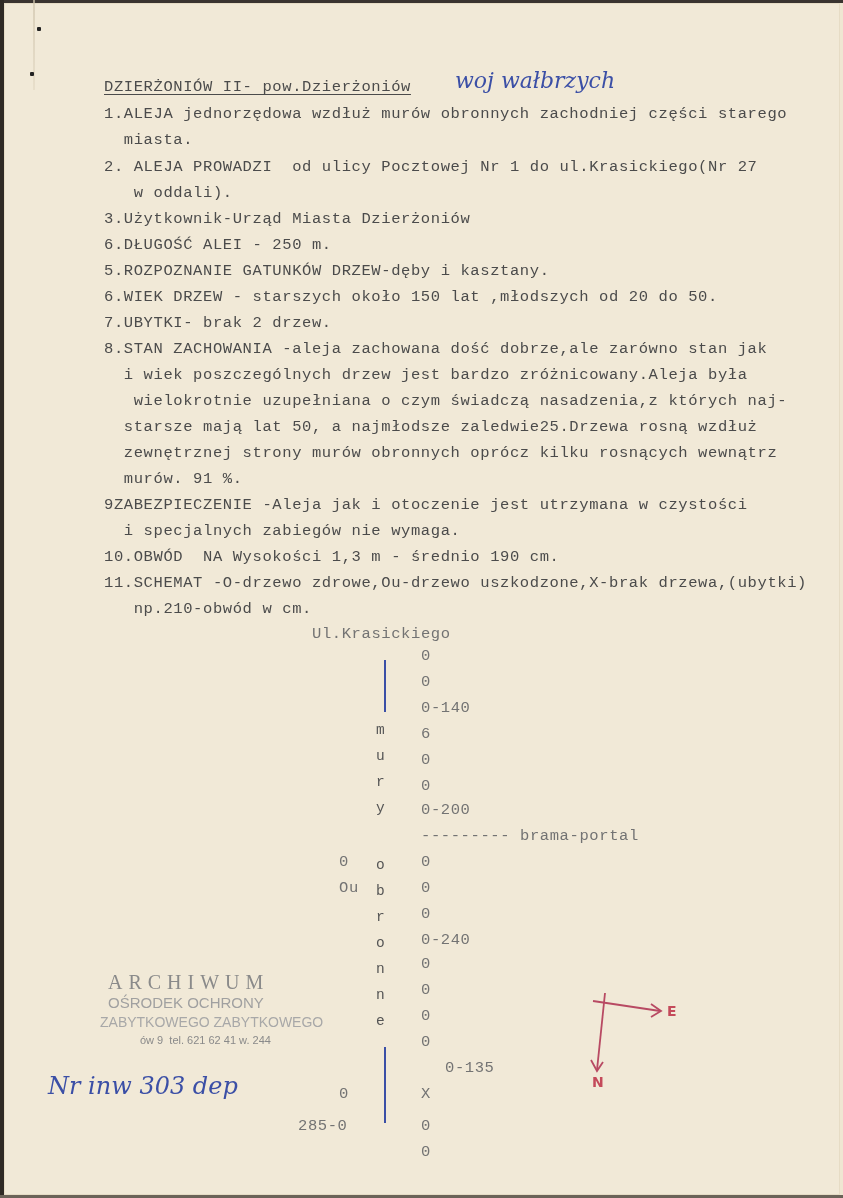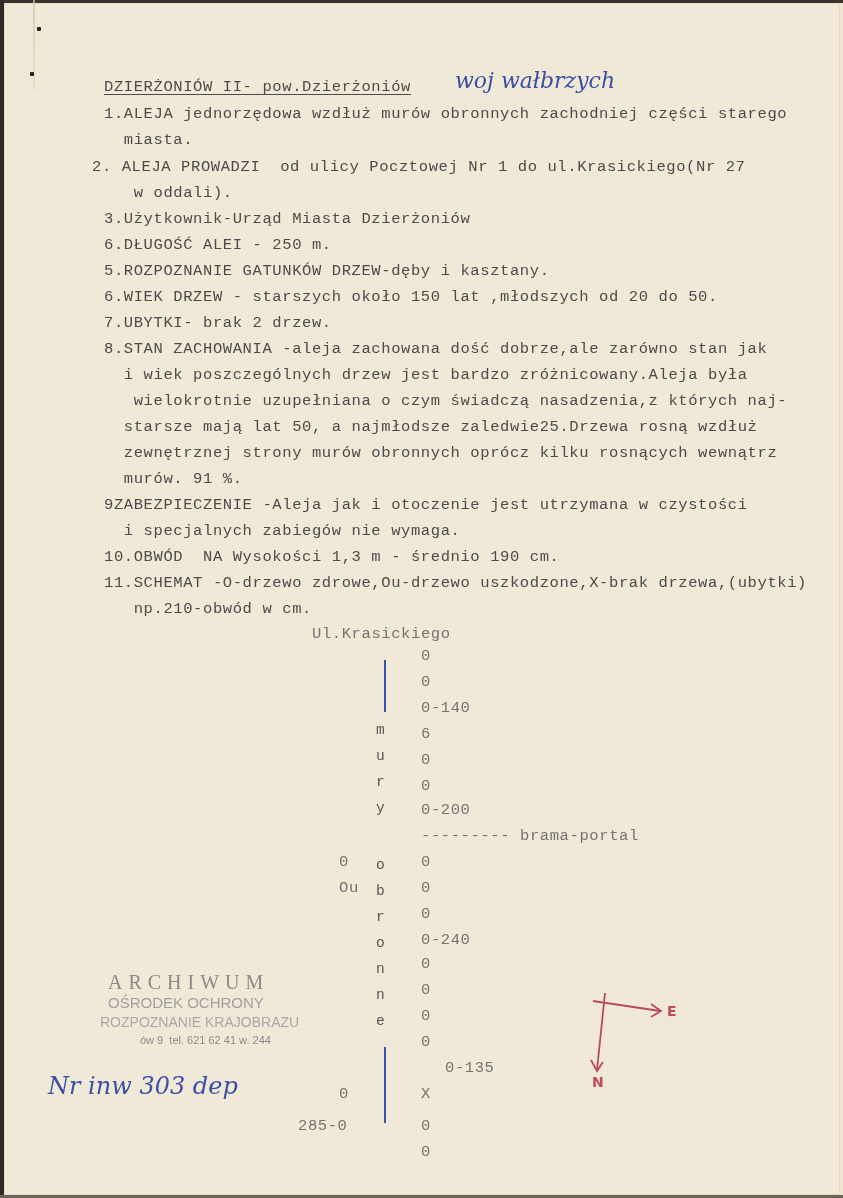--- a/index.html
+++ b/index.html
@@ -47,21 +47,21 @@
 <div class="edge-bottom"></div>
 <div class="fold"></div>
 <div class="dot" style="left:37px;top:27px;"></div>
 <div class="dot" style="left:30px;top:72px;"></div>
 
 <div class="line title" style="left:104px;top:77px;">DZIERŻONIÓW II- pow.Dzierżoniów</div>
 <div class="hand" style="left:455px;top:68px;">woj wałbrzych</div>
 
 <div class="line" style="left:104px;top:104px;">1.ALEJA jednorzędowa wzdłuż murów obronnych zachodniej części starego</div>
 <div class="line" style="left:104px;top:130px;">  miasta.</div>
-<div class="line" style="left:92px;top:157px;text-align:center;">2. ALEJA PROWADZI  od ulicy Pocztowej Nr 1 do ul.Krasickiego(Nr 27</div>
+<div class="line" style="left:104px;top:157px;text-align:center;">2. ALEJA PROWADZI  od ulicy Pocztowej Nr 1 do ul.Krasickiego(Nr 27</div>
 <div class="line" style="left:104px;top:183px;">   w oddali).</div>
 <div class="line" style="left:104px;top:209px;">3.Użytkownik-Urząd Miasta Dzierżoniów</div>
 <div class="line" style="left:104px;top:235px;">6.DŁUGOŚĆ ALEI - 250 m.</div>
 <div class="line" style="left:104px;top:261px;">5.ROZPOZNANIE GATUNKÓW DRZEW-dęby i kasztany.</div>
 <div class="line" style="left:104px;top:287px;">6.WIEK DRZEW - starszych około 150 lat ,młodszych od 20 do 50.</div>
 <div class="line" style="left:104px;top:313px;">7.UBYTKI- brak 2 drzew.</div>
 <div class="line" style="left:104px;top:339px;">8.STAN ZACHOWANIA -aleja zachowana dość dobrze,ale zarówno stan jak</div>
 <div class="line" style="left:104px;top:365px;">  i wiek poszczególnych drzew jest bardzo zróżnicowany.Aleja była</div>
 <div class="line" style="left:104px;top:391px;">   wielokrotnie uzupełniana o czym świadczą nasadzenia,z których naj-</div>
 <div class="line" style="left:104px;top:417px;">  starsze mają lat 50, a najmłodsze zaledwie25.Drzewa rosną wzdłuż</div>
@@ -120,16 +120,16 @@
   <line x1="8" y1="11" x2="75" y2="21" stroke="#b84a63" stroke-width="1.8"></line>
   <polyline points="66,14 76,21 66,27" fill="none" stroke="#b84a63" stroke-width="1.8"></polyline>
   <line x1="20" y1="3" x2="12" y2="80" stroke="#b84a63" stroke-width="1.8"></line>
   <polyline points="6,70 12,81 18,72" fill="none" stroke="#b84a63" stroke-width="1.8"></polyline>
 </svg>
 <div class="hand-red" style="left:667px;top:1003px;">E</div>
 <div class="hand-red" style="left:592px;top:1074px;">N</div>
 
 <div class="stamp stamp-archiwum" style="left:108px;top:971px;">ARCHIWUM</div>
 <div class="stamp stamp-l2" style="left:108px;top:994px;">OŚRODEK OCHRONY</div>
-<div class="stamp stamp-l3" style="left:100px;top:1014px;">ROZPOZNANIE KRAJOBRAZU</div>
+<div class="stamp stamp-l3" style="left:100px;top:1014px;">ZABYTKOWEGO ZABYTKOWEGO</div>
 <div class="stamp stamp-l4" style="left:140px;top:1034px;">ów 9  tel. 621 62 41 w. 244</div>
 
 <div class="hand" style="left:48px;top:1064px;font-size:24px;margin-top:8px;">Nr inw 303 dep</div>
 
 </body></html>

